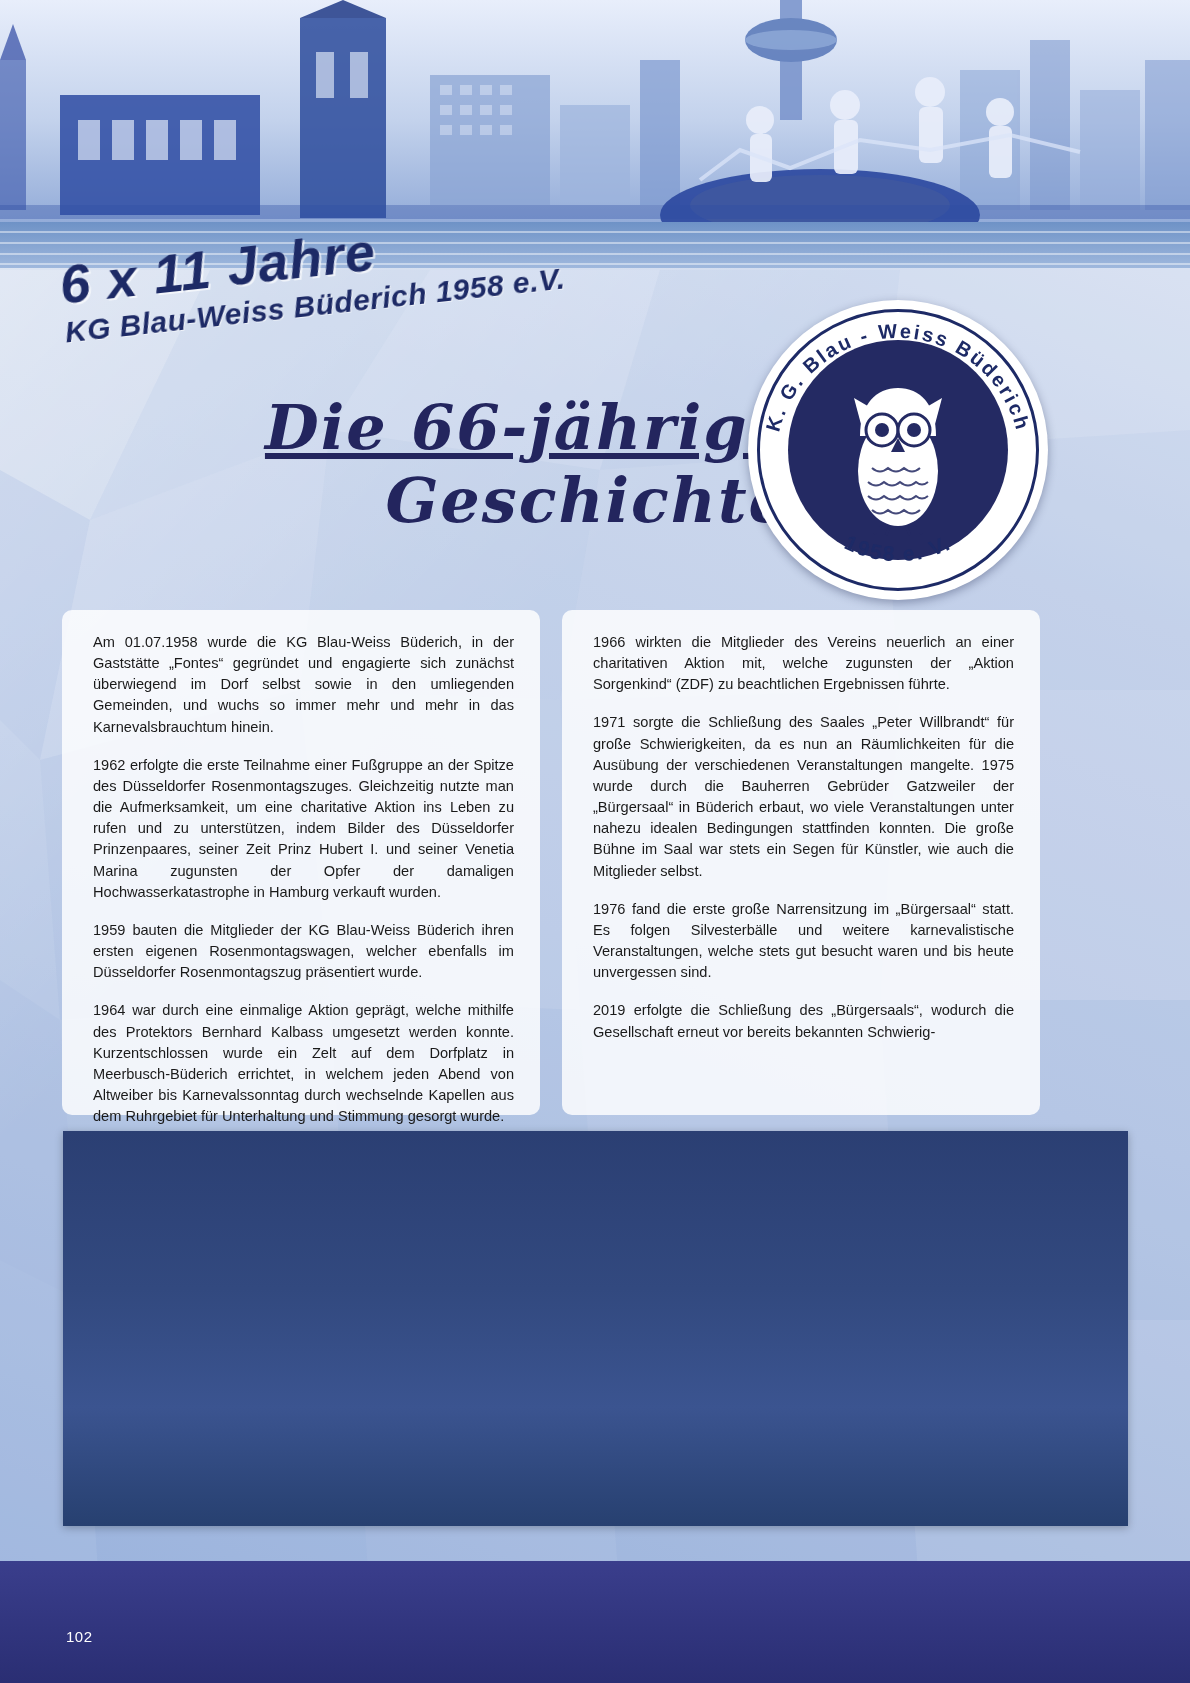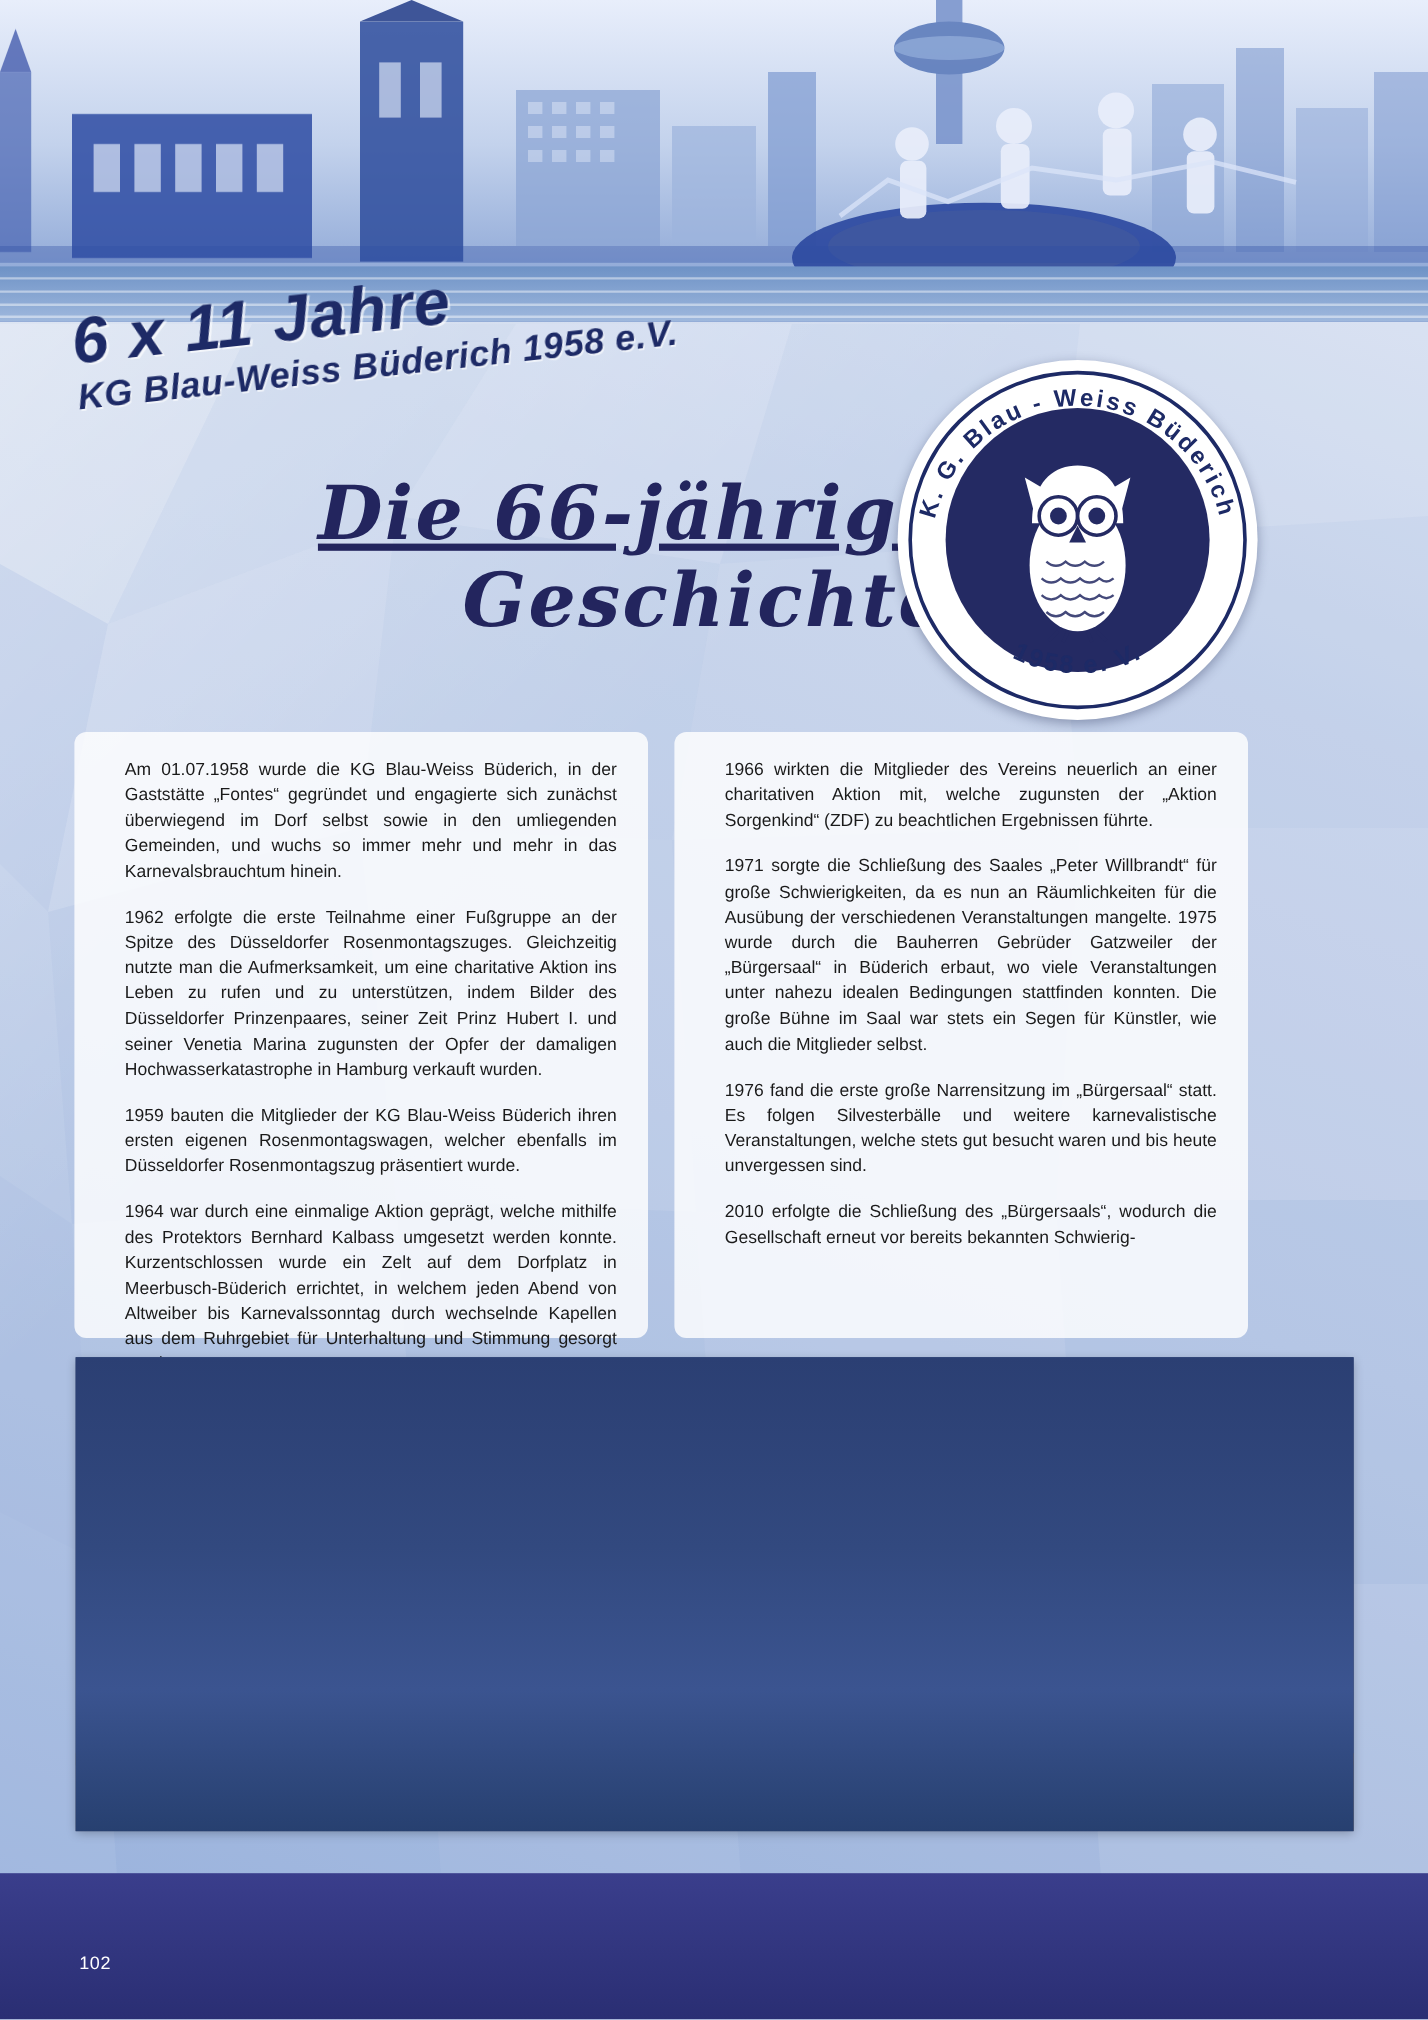--- a/index.html
+++ b/index.html
@@ -123,21 +123,21 @@
     width: 478px;
     height: 505px;
     background: rgba(255,255,255,0.82);
     border-radius: 10px;
     padding: 22px 26px 0 26px;
     box-sizing: border-box;
   }
   .col.left { left: 62px; }
   .col.right { left: 562px; }
   .col p {
-    margin: 0 0 17px 16px;
+    margin: 0 0 17px 5px;
     font-size: 14.6px;
     line-height: 1.45;
     color: #1a1a1a;
     text-align: justify;
     hyphens: manual;
   }
 
   
   .photo {
     position: absolute;
@@ -348,21 +348,21 @@
     <p>Am 01.07.1958 wurde die KG Blau-Weiss Büderich, in der Gaststätte „Fontes“ gegründet und engagierte sich zunächst überwiegend im Dorf selbst sowie in den umliegenden Gemeinden, und wuchs so immer mehr und mehr in das Karnevalsbrauchtum hinein.</p>
     <p>1962 erfolgte die erste Teilnahme einer Fußgruppe an der Spitze des Düsseldorfer Rosenmontagszuges. Gleichzeitig nutzte man die Aufmerksamkeit, um eine charitative Aktion ins Leben zu rufen und zu unterstützen, indem Bilder des Düsseldorfer Prinzenpaares, seiner Zeit Prinz Hubert I. und seiner Venetia Marina zugunsten der Opfer der damaligen Hochwasserkatastrophe in Hamburg verkauft wurden.</p>
     <p>1959 bauten die Mitglieder der KG Blau-Weiss Büderich ihren ersten eigenen Rosenmontagswagen, welcher ebenfalls im Düsseldorfer Rosenmontagszug präsentiert wurde.</p>
     <p>1964 war durch eine einmalige Aktion geprägt, welche mithilfe des Protektors Bernhard Kalbass umgesetzt werden konnte. Kurzentschlossen wurde ein Zelt auf dem Dorfplatz in Meerbusch-Büderich errichtet, in welchem jeden Abend von Altweiber bis Karnevalssonntag durch wechselnde Kapellen aus dem Ruhrgebiet für Unterhaltung und Stimmung gesorgt wurde.</p>
   </div>
 
   <div class="col right">
     <p>1966 wirkten die Mitglieder des Vereins neuerlich an einer charitativen Aktion mit, welche zugunsten der „Aktion Sorgenkind“ (ZDF) zu beachtlichen Ergebnissen führte.</p>
     <p>1971 sorgte die Schließung des Saales „Peter Willbrandt“ für große Schwierigkeiten, da es nun an Räumlichkeiten für die Ausübung der verschiedenen Veranstaltungen mangelte. 1975 wurde durch die Bauherren Gebrüder Gatzweiler der „Bürgersaal“ in Büderich erbaut, wo viele Veranstaltungen unter nahezu idealen Bedingungen stattfinden konnten. Die große Bühne im Saal war stets ein Segen für Künstler, wie auch die Mitglieder selbst.</p>
     <p>1976 fand die erste große Narrensitzung im „Bürgersaal“ statt. Es folgen Silvesterbälle und weitere karnevalistische Veranstaltungen, welche stets gut besucht waren und bis heute unvergessen sind.</p>
-    <p>2010 erfolgte die Schließung des „Bürgersaals“, wodurch die Gesellschaft erneut vor bereits bekannten Schwierig-</p>
+    <p>2019 erfolgte die Schließung des „Bürgersaals“, wodurch die Gesellschaft erneut vor bereits bekannten Schwierig-</p>
   </div>
 
   <div class="photo">
     <div class="photo-bg"></div>
     <svg viewBox="0 0 1065 395" preserveAspectRatio="none" width="1065" height="395">
       <defs>
         <linearGradient id="bd" x1="0" y1="0" x2="0" y2="1">
           <stop offset="0%" stop-color="#3a5punt"></stop>
         </linearGradient>
       </defs>

